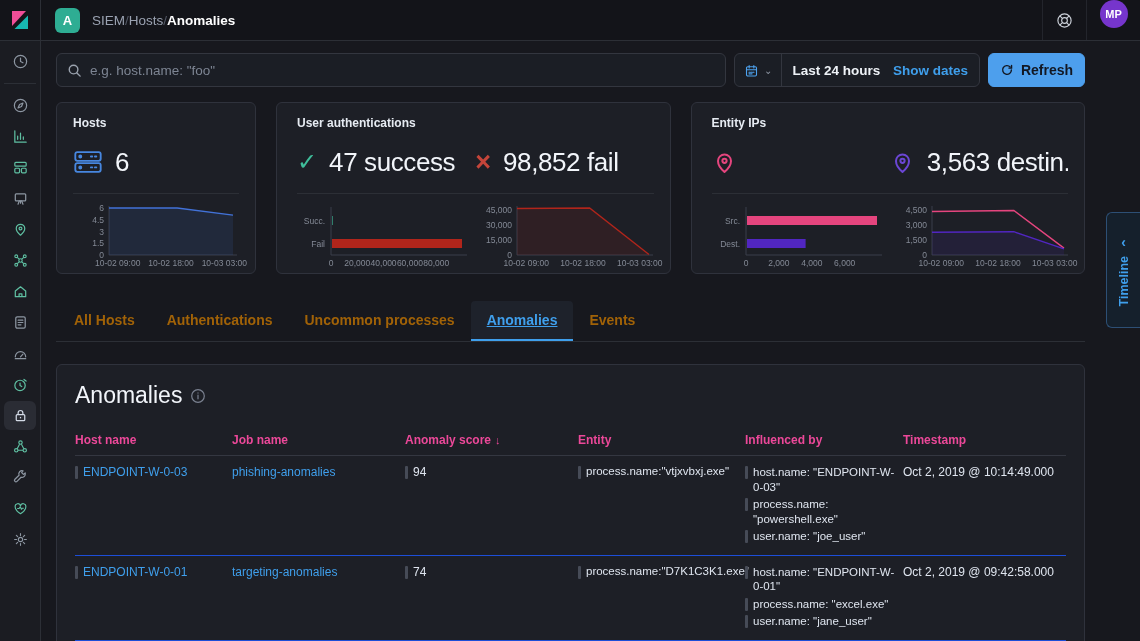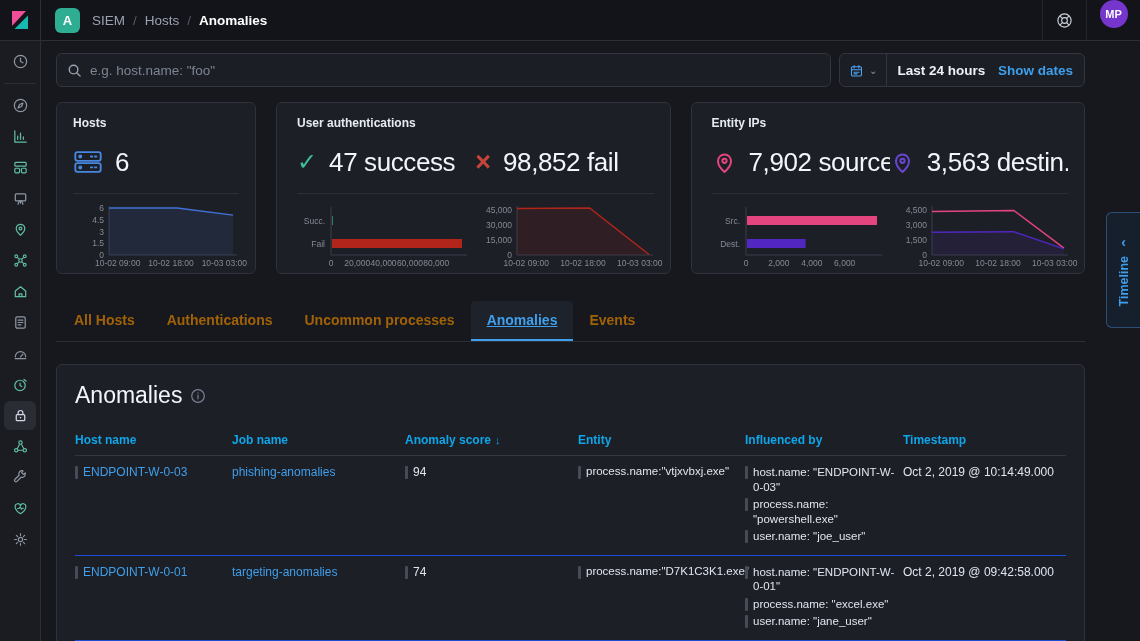--- a/index.html
+++ b/index.html
@@ -6,21 +6,21 @@
   html,body { width:1140px; height:641px; overflow:hidden; }
   body { background:#17181e; color:#dfe5ef; font-family:"Liberation Sans", sans-serif; position:relative; }
   svg { display:block; overflow:visible; }
   a { text-decoration:none; cursor:pointer; }
   .link { color:#3f9fec; }
 
   
   .topbar { position:absolute; top:0; left:0; right:0; height:41px; background:#131419; border-bottom:1px solid #2c2f36; display:flex; align-items:center; z-index:20; }
   .logo-btn { width:41px; height:40px; display:flex; align-items:center; justify-content:center; border-right:1px solid #2c2f36; cursor:pointer; }
   .space-avatar { width:25px; height:25px; border-radius:6px; background:#2ead93; color:#fff; font-size:13px; font-weight:bold; display:flex; align-items:center; justify-content:center; margin:0 12px 0 14px; cursor:pointer; }
-  .breadcrumbs { display:flex; align-items:center; gap:8px; font-size:13.5px; }
+  .breadcrumbs { display:flex; align-items:center; font-size:13.5px; }
   .crumb { color:#9aa2b1; cursor:pointer; }
   .crumb-sep { color:#535966; }
   .crumb.current { color:#fff; font-weight:bold; cursor:default; }
   .topbar-spacer { flex:1; }
   .help-btn { width:44px; height:40px; display:flex; align-items:center; justify-content:center; cursor:pointer; border-left:1px solid #23252c; }
   .user-btn { width:54px; height:40px; display:flex; align-items:flex-start; justify-content:center; cursor:pointer; border-left:1px solid #23252c; }
   .user-avatar { width:28px; height:28px; border-radius:50%; background:#7635cc; color:#fff; font-size:11px; font-weight:bold; display:flex; align-items:center; justify-content:center; }
 
   
   .sidebar { position:absolute; top:41px; left:0; bottom:0; width:41px; background:#1b1c22; border-right:1px solid #2c2f36; display:flex; flex-direction:column; align-items:center; padding-top:6px; z-index:15; }
@@ -61,21 +61,21 @@
   .tabs { display:flex; margin-top:27px; border-bottom:1px solid #2c2f36; padding-left:2px; }
   .tab { padding:11px 16px 13px; font-size:14px; font-weight:bold; color:#a16207; cursor:pointer; }
   .tab.active { color:#3f9fec; text-decoration:underline; background:#1e222b; border-bottom:2px solid #3f9fec; padding-bottom:11px; border-radius:4px 4px 0 0; }
 
   
   .panel { margin-top:22px; background:#1d1f26; border:1px solid #2f323c; border-radius:6px; padding:17px 18px; height:300px; }
   .panel-title-row { display:flex; align-items:center; gap:8px; }
   .panel-title { font-size:23px; font-weight:normal; color:#f2f5fa; }
   .panel-sub { margin-top:6px; font-size:12px; color:#8d96a3; }
   table.anoms { width:100%; border-collapse:collapse; margin-top:18px; table-layout:fixed; }
-  table.anoms th { text-align:left; font-size:12px; font-weight:bold; color:#0ea5e9; padding:6px 8px 8px 0; border-bottom:1px solid #343741; cursor:pointer; }
+  table.anoms th { text-align:left; font-size:12px; font-weight:bold; color:#ec4899; padding:6px 8px 8px 0; border-bottom:1px solid #343741; cursor:pointer; }
   table.anoms td { vertical-align:top; font-size:12px; padding:9px 8px 8px 0; border-bottom:1px solid #1d4ed8; }
   .sort-arrow { font-size:11px; margin-left:4px; }
   .chip { display:flex; align-items:flex-start; gap:5px; margin-bottom:3px; }
   .drag-handle { width:3px; min-width:3px; height:13px; background:#464b57; border-radius:1px; margin-top:1px; cursor:grab; }
   .inf-item { font-size:11.5px; line-height:14.5px; width:147px; }
   .entity-text { font-size:11.5px; }
   .ts-text { white-space:nowrap; }
 
   
   .timeline-btn { position:absolute; right:0; top:212px; width:34px; height:116px; background:#15202c; border:1px solid #2d4f75; border-right:none; border-radius:6px 0 0 6px; display:flex; flex-direction:column; align-items:center; justify-content:center; gap:6px; color:#3f9fec; cursor:pointer; z-index:30; }
@@ -237,20 +237,27 @@
         <svg width="15" height="15" viewBox="0 0 18 18" fill="none" stroke="#4da3f0" stroke-width="1.3" stroke-linecap="round">
             <rect x="3" y="4.5" width="12" height="11" rx="1.5"></rect>
             <path d="M3 8h12M6.2 3v3M11.8 3v3"></path>
             <path d="M6 11h1.4M8.3 11h1.4M10.6 11h1.4M6 13h1.4M8.3 13h1.4"></path>
           </svg>
         <span style="color:#8d96a3;font-size:10px;">⌄</span>
       </div>
       <span class="range-label">Last 24 hours</span>
       <span class="show-dates link">Show dates</span>
     </div>
+    <button class="refresh-btn">
+      <svg width="14" height="14" viewBox="0 0 16 16" fill="none" stroke="#121722" stroke-width="1.6" stroke-linecap="round">
+          <path d="M13 8a5 5 0 1 1-1.4-3.5"></path>
+          <path d="M13.2 2.8v3h-3"></path>
+        </svg>
+      <span>Refresh</span>
+    </button>
   </div>
 
   <div class="cards">
 
     <section class="card card-hosts">
       <div class="card-title">Hosts</div>
       <div class="stat-row">
         <div class="stat-group">
           <svg width="30" height="30" viewBox="0 0 26 26" fill="none" stroke="#4787e0" stroke-width="1.6" stroke-linecap="round">
             <rect x="2" y="4.5" width="22" height="7.5" rx="1.8"></rect>
@@ -329,21 +336,20 @@
     </section>
 
     <section class="card card-wide">
       <div class="card-title">Entity IPs</div>
       <div class="stat-row">
         <div class="stat-group">
           <svg width="25" height="25" viewBox="0 0 20 20" fill="none" stroke="#e5457e" stroke-width="1.6" stroke-linejoin="round">
               <path d="M10 17.5S4.8 13.2 4.8 8.8a5.2 5.2 0 0 1 10.4 0c0 4.4-5.2 8.7-5.2 8.7z"></path>
               <circle cx="10" cy="8.6" r="1.7"></circle>
             </svg>
-          <span class="stat-value">7,902 source</span>
         </div>
         <div class="stat-group">
           <svg width="25" height="25" viewBox="0 0 20 20" fill="none" stroke="#6b46d5" stroke-width="1.6" stroke-linejoin="round">
               <path d="M10 17.5S4.8 13.2 4.8 8.8a5.2 5.2 0 0 1 10.4 0c0 4.4-5.2 8.7-5.2 8.7z"></path>
               <circle cx="10" cy="8.6" r="1.7"></circle>
             </svg>
           <span class="stat-value">3,563 destin...</span>
         </div>
       </div>
       <div class="card-divider"></div>

